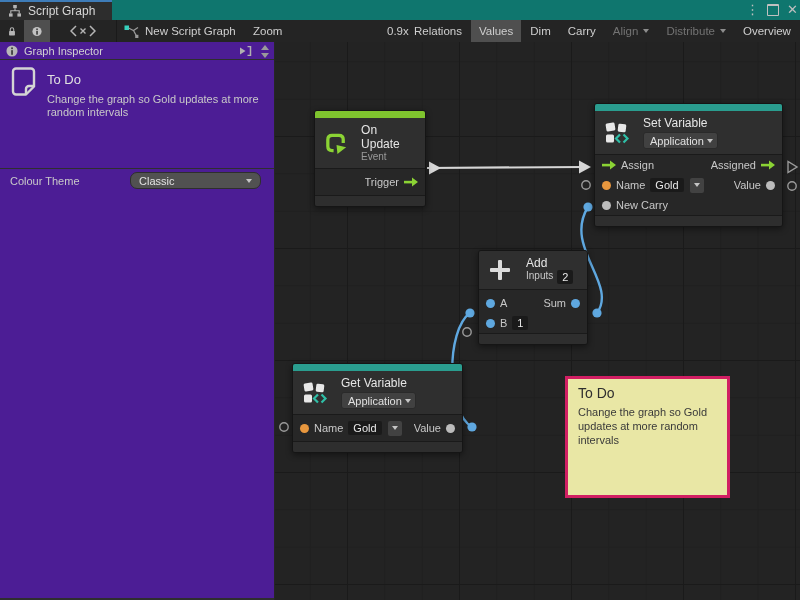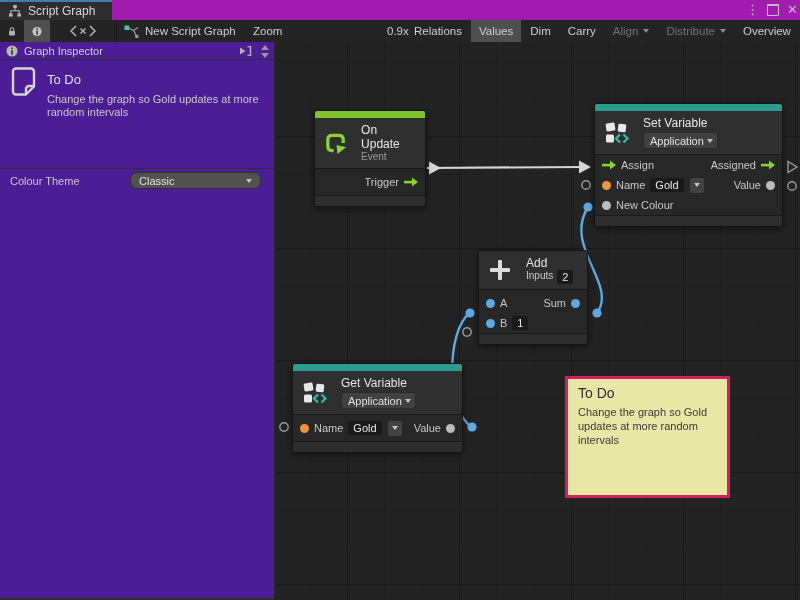--- a/index.html
+++ b/index.html
@@ -1,20 +1,20 @@
 <!DOCTYPE html>
 <html><head>
 <meta charset="utf-8">
 <style>
   html,body{margin:0;padding:0;background:#111;}
   #app{position:relative;width:800px;height:600px;overflow:hidden;
        font-family:"Liberation Sans",sans-serif;color:#c8c8c8;
        -webkit-font-smoothing:antialiased;background:#191919;}
   
-  #titlebar{position:absolute;left:0;top:0;width:800px;height:20px;background:#a21caf;}
+  #titlebar{position:absolute;left:0;top:0;width:800px;height:20px;background:#0f766e;}
   #tab{position:absolute;left:0;top:0;width:112px;height:20px;background:#2d2d2d;
        border-top:2px solid #3e7cb8;display:flex;align-items:center;gap:6px;
        padding-left:8px;box-sizing:border-box;font-size:12px;color:#d8d8d8;}
   .winbtns{position:absolute;right:2px;top:0;height:20px;display:flex;align-items:center;gap:8px;color:#c0c0c0;}
   .glyph{font-size:13px;line-height:20px;}
   .maxbox{width:10px;height:9px;border:1px solid #c0c0c0;border-top-width:2px;border-radius:1px;}
   
   #toolbar{position:absolute;left:0;top:20px;width:800px;height:22px;background:#242424;
            border-bottom:1px solid #161616;font-size:11.5px;}
   .tbtn{display:flex;align-items:center;justify-content:center;height:22px;padding:0 8px;
@@ -283,21 +283,21 @@
       <span class="valbox">Gold</span>
       <span class="ddbtn">
           <span class="dd-arrow"></span>
         </span>
       <span class="spacer"></span>
       <span class="clip">Value</span>
       <span class="pdot gray"></span>
     </div>
     <div class="nrow">
       <span class="pdot gray"></span>
-      <span>New Colour</span>
+      <span>New Carry</span>
     </div>
     <div class="node-footer"></div>
   </div>
 
   <div class="node" style="left:478px;top:250px;width:110px;">
     <div class="node-header">
       <svg width="26" height="26" viewBox="0 0 26 26">
         <rect x="11" y="3" width="4" height="20" rx="1" fill="#dcdcdc"></rect>
         <rect x="3" y="11" width="20" height="4" rx="1" fill="#dcdcdc"></rect>
       </svg>

